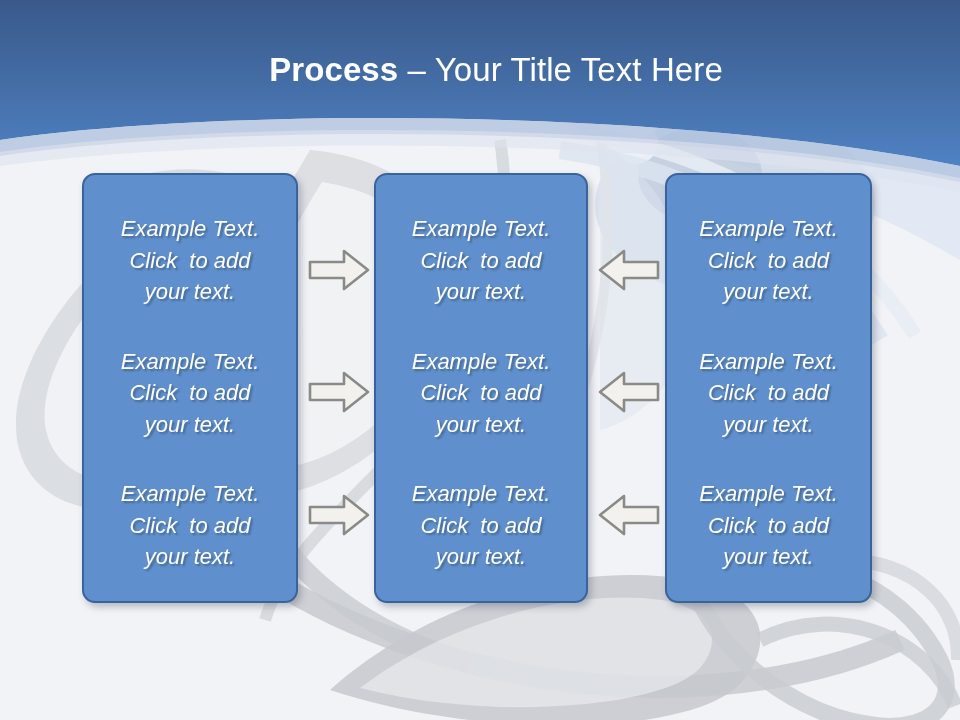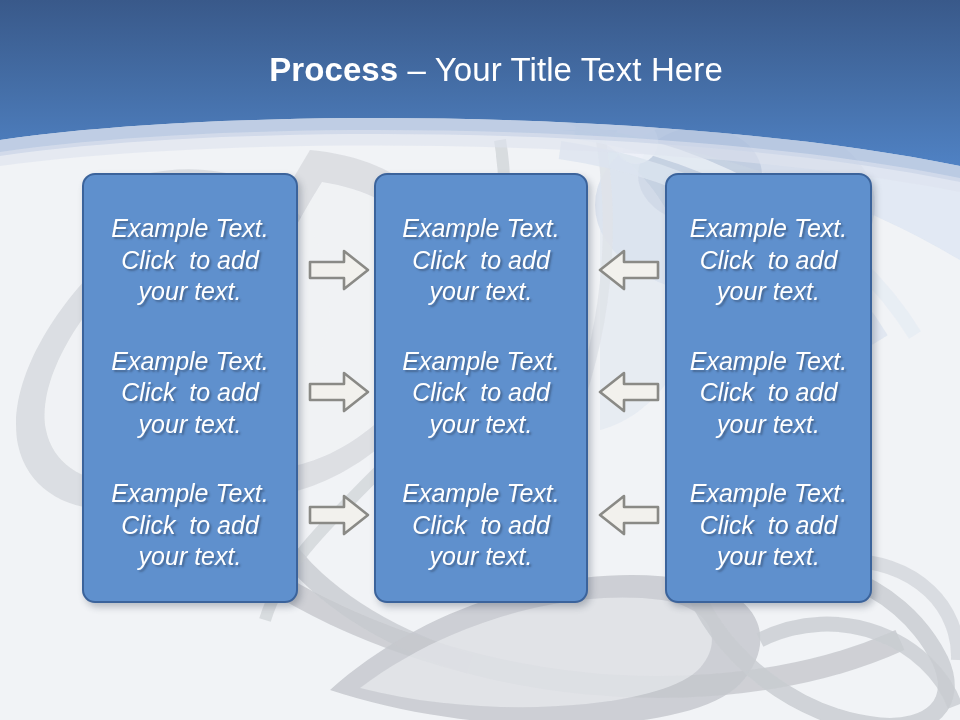--- a/index.html
+++ b/index.html
@@ -58,21 +58,21 @@
     flex-direction:column;
     justify-content:flex-start;
     padding-top:38px;
   }
   .panel-inner { width:100%; }
 
   .text-block {
     text-align:center;
     color:#ffffff;
     font-style:italic;
-    font-size:25px;
+    font-size:22px;
     line-height:31.5px;
     text-shadow:2px 2px 2px rgba(40,55,80,0.45);
     padding:0 14px;
   }
   .text-block + .text-block { margin-top:38px; }
   .tb-line { display:block; white-space:pre; }
 
   
   #panel-1 { left:82px;  top:173px; width:216px; height:430px; }
   #panel-2 { left:374px; top:173px; width:214px; height:430px; }

